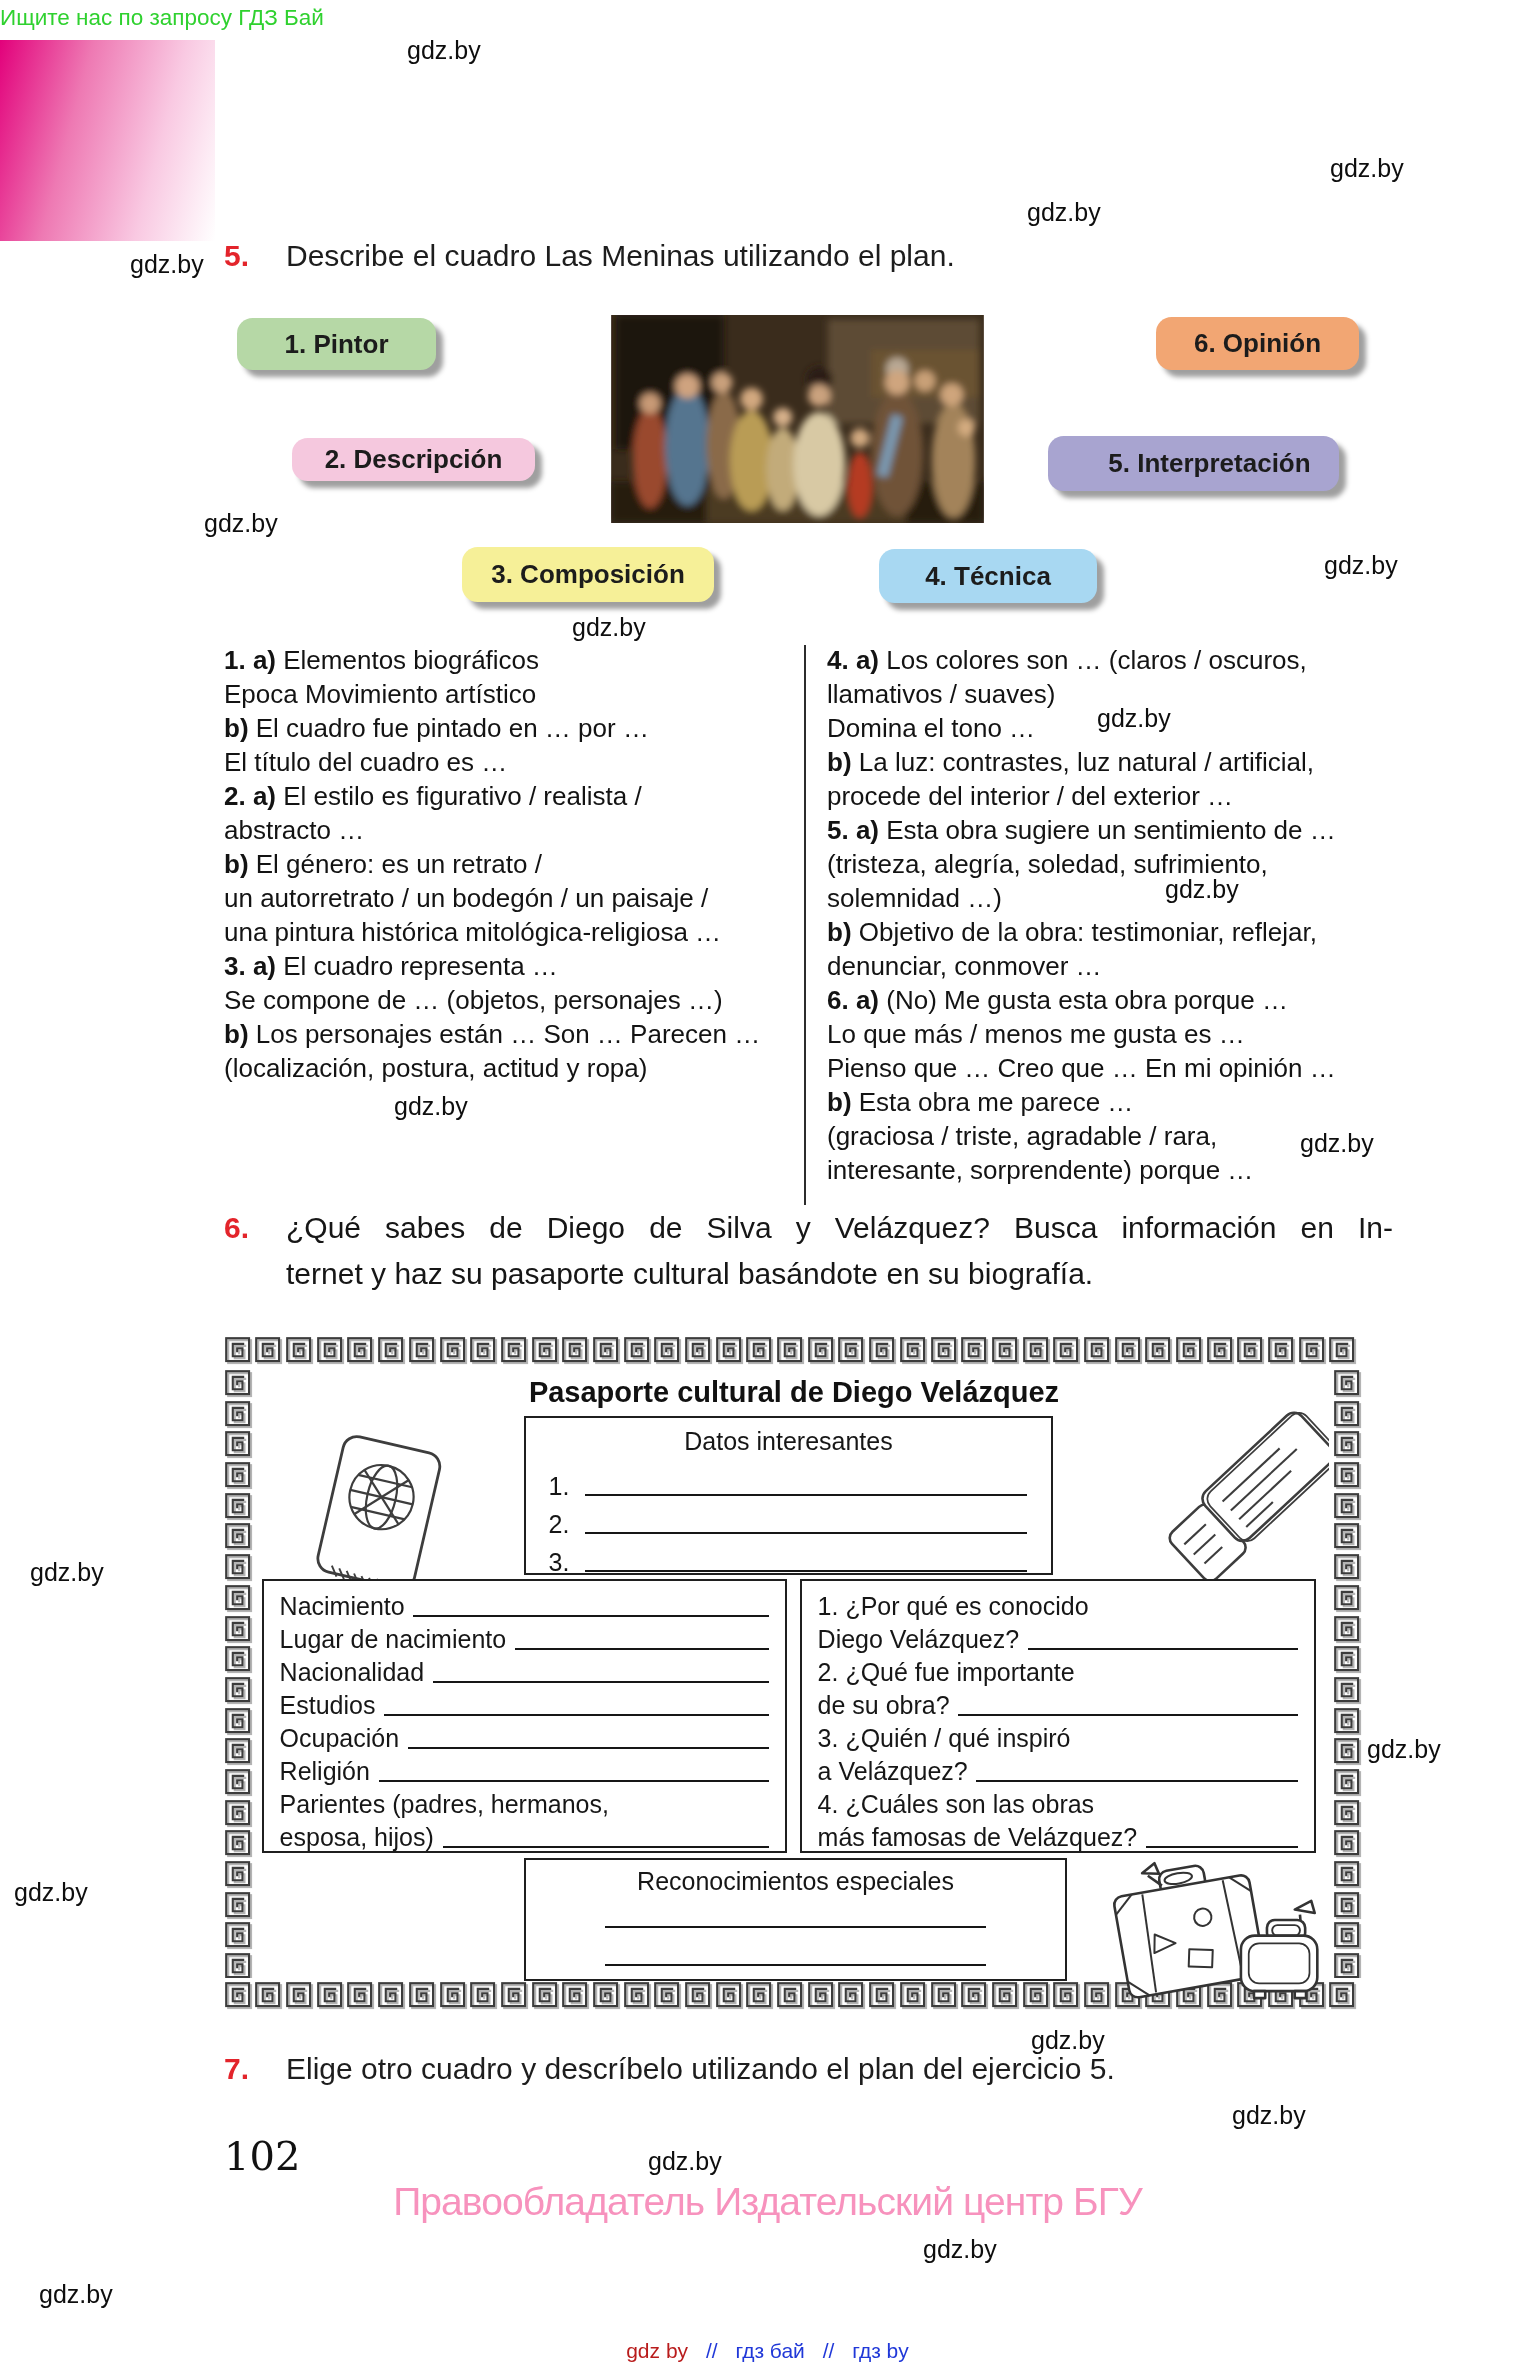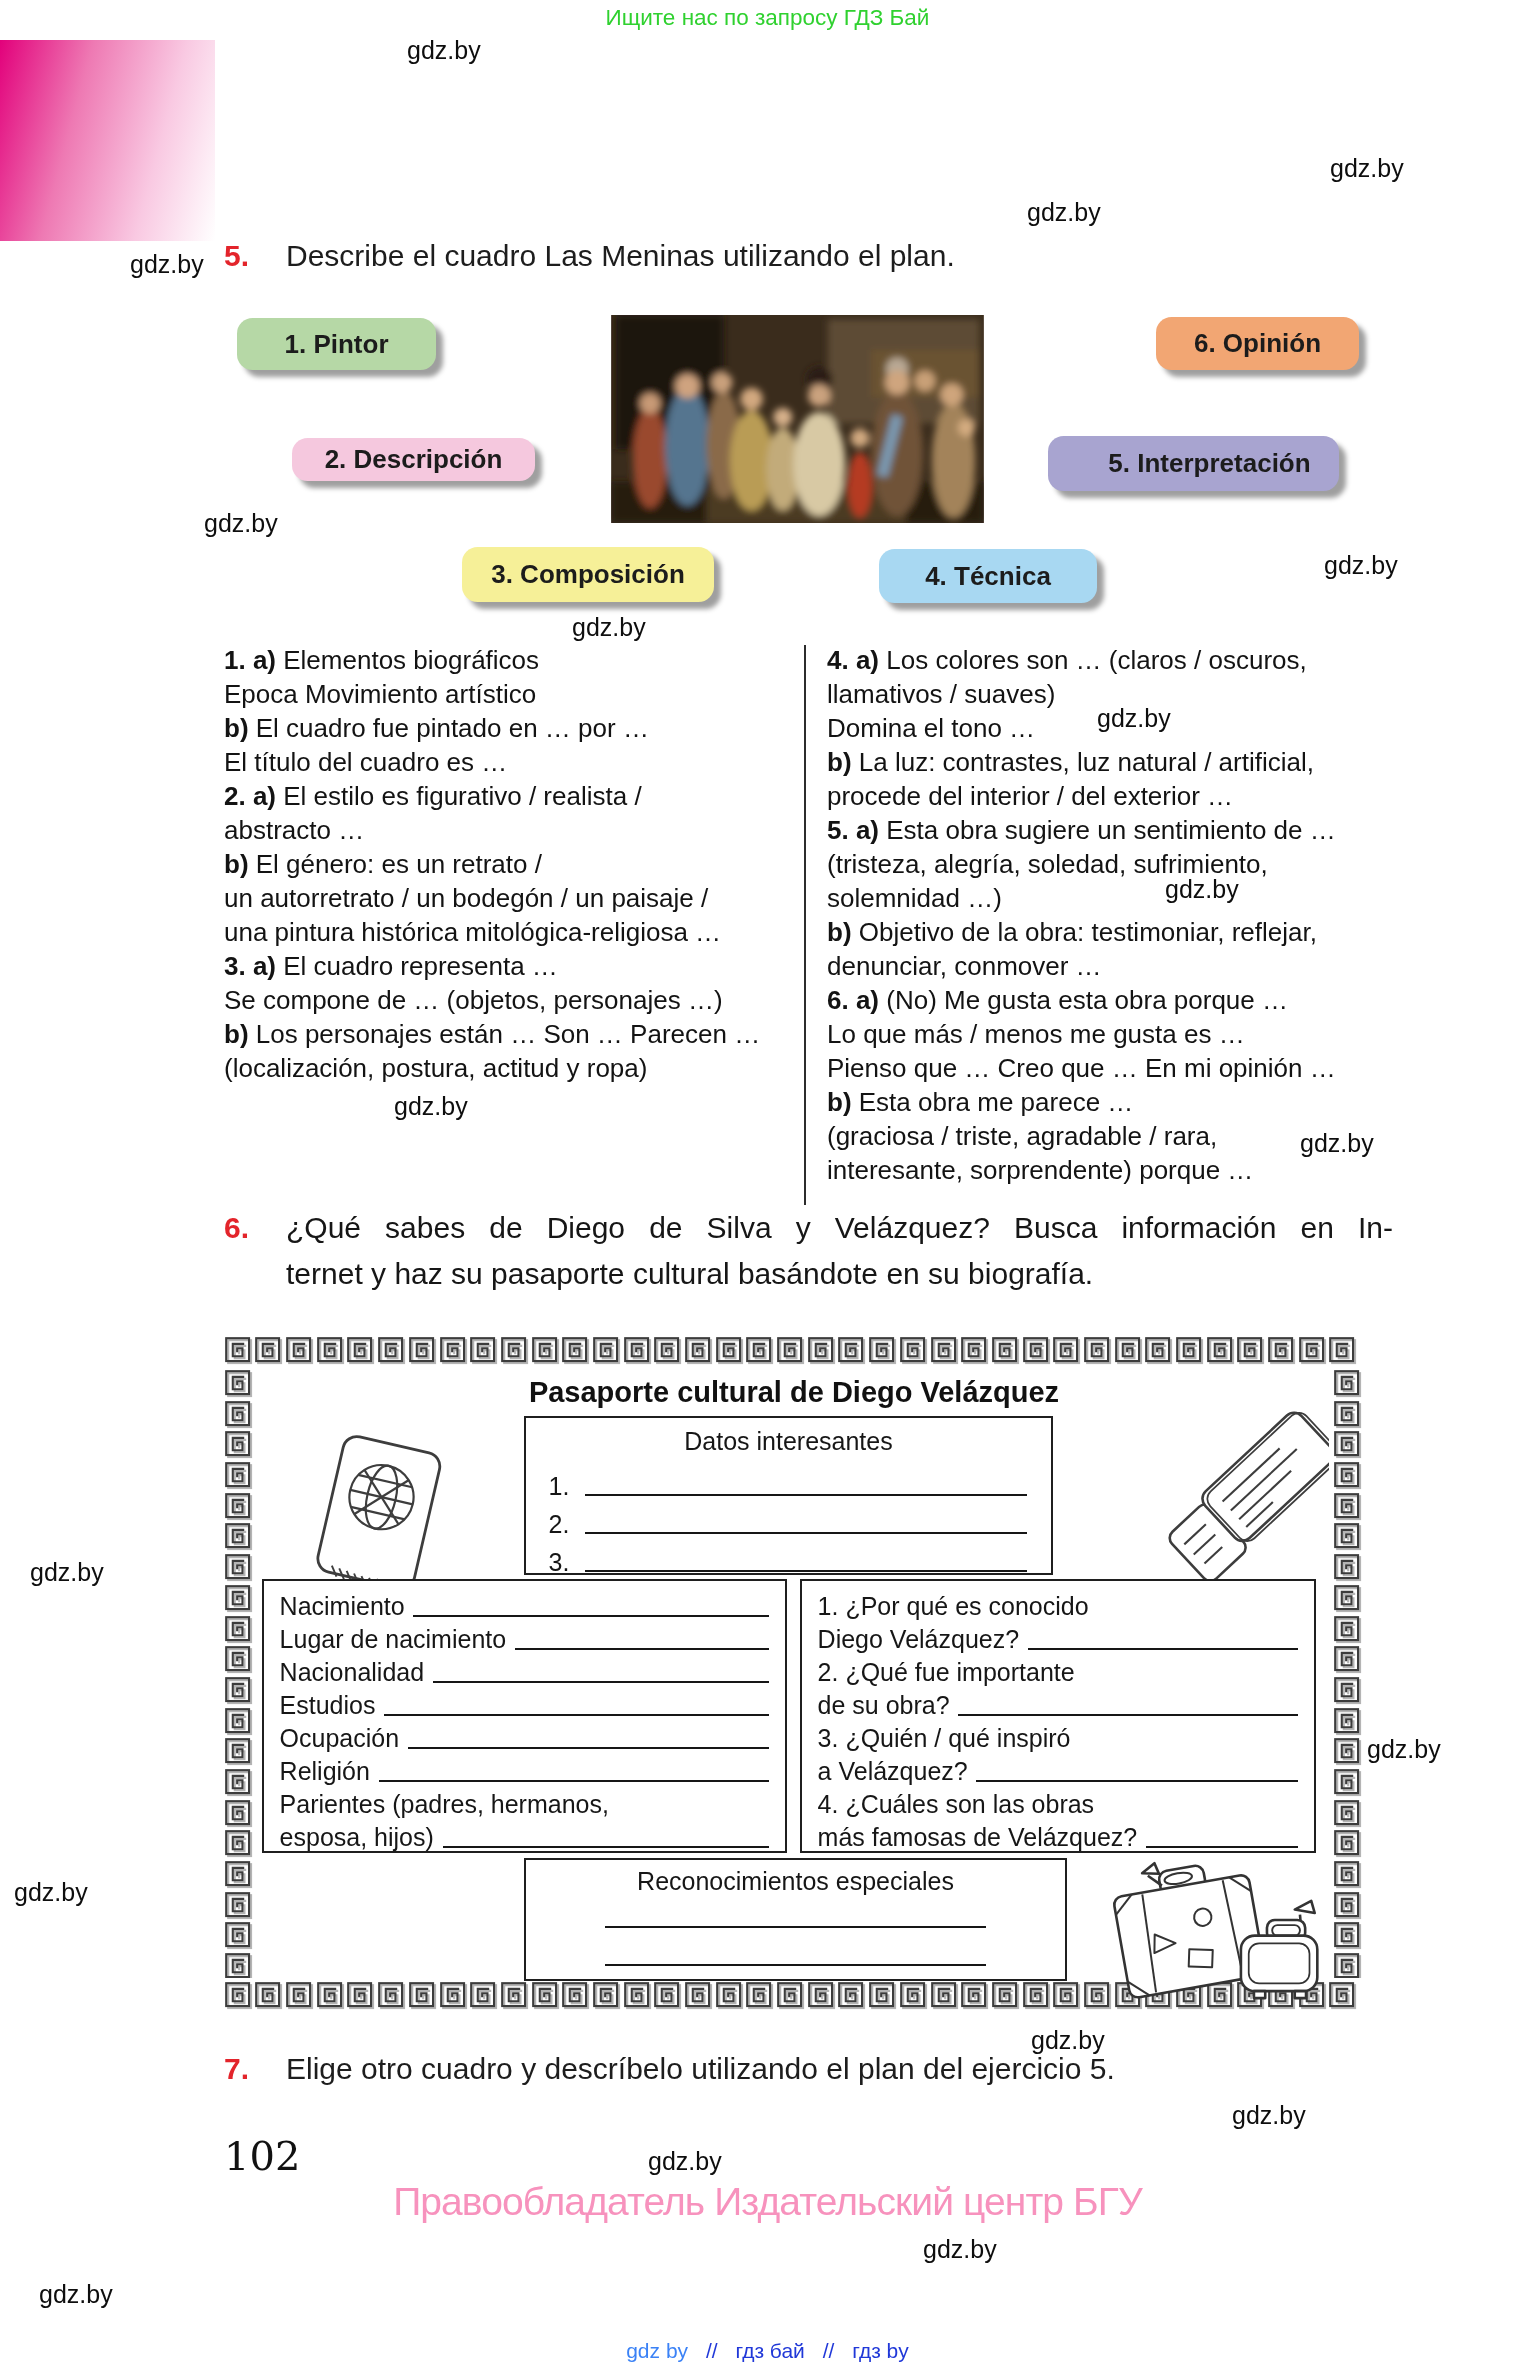--- a/index.html
+++ b/index.html
@@ -1,20 +1,20 @@
 <!DOCTYPE html>
 <html style="font-size:14px"><head>
 <meta charset="utf-8">
 <style>
   html,body{margin:0;padding:0;background:#ffffff;}
   body{font-family:"Liberation Sans",sans-serif;color:#161616;}
   .page{position:relative;width:1535px;height:2377px;background:#ffffff;overflow:hidden;}
 
   
-  .banner-top{position:absolute;left:0;top:5.2px;width:100%;text-align:center;
+  .banner-top{position:absolute;left:0;top:5.2px;width:100%;
     font-size:22.5px;font-weight:400;}
 
   
   .pink-corner{position:absolute;left:0;top:40px;width:215px;height:201px;}
 
   
   .wm{position:absolute;font-size:25px;color:#0e0e0e;letter-spacing:0;white-space:nowrap;}
 
   
   .ex{position:absolute;left:224px;display:flex;}
@@ -882,21 +882,21 @@
   <div class="ex" style="top:2052px;">
     <span class="exnum" style="color: rgb(227, 36, 43);">7.</span>
     <span class="extitle">Elige otro cuadro y descríbelo utilizando el plan del ejercicio 5.</span>
   </div>
 
   <div class="pagenum">102</div>
 
   <div class="copyright" style="color: rgb(247, 146, 189);">Правообладатель Издательский центр БГУ</div>
 
   <div class="footer">
-    <span class="flink" style="color: #3b82f6; text-align: right;">gdz by</span>
+    <span class="flink" style="color: #b91c1c; text-align: right;">gdz by</span>
     <span class="fsep" style="color: rgb(32, 56, 216);">//</span>
     <span class="flink" style="color: rgb(32, 56, 216);">гдз бай</span>
     <span class="fsep" style="color: rgb(32, 56, 216);">//</span>
     <span class="flink" style="color: rgb(32, 56, 216);">гдз by</span>
   </div>
 
 </div>
 
 
 </body></html>

